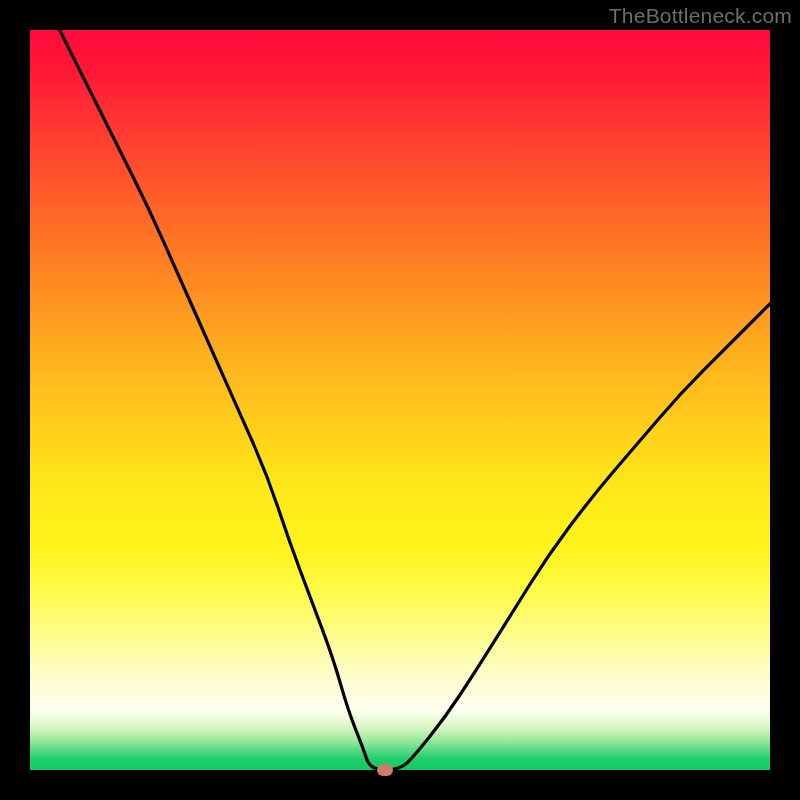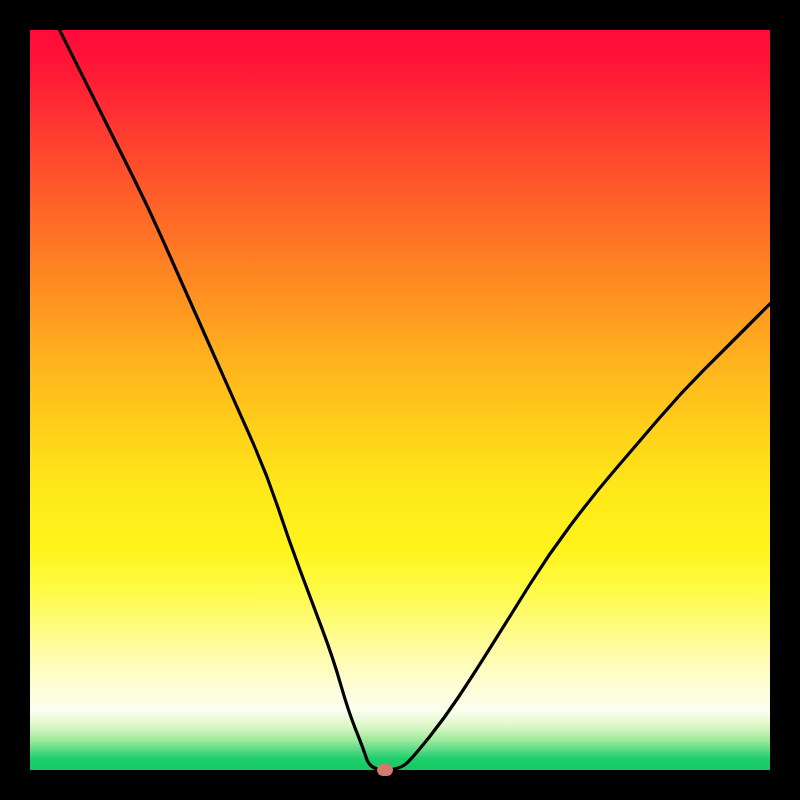--- a/index.html
+++ b/index.html
@@ -78,20 +78,21 @@
     font-family: Arial, sans-serif;
     letter-spacing: 0.2px;
     user-select: none;
   }
 </style>
 </head>
 <body>
 
 <div class="stage">
 
+  <div class="watermark">TheBottleneck.com</div>
 
   <div class="plot-area">
 
     <svg class="curve-svg" viewBox="0 0 740 740" preserveAspectRatio="none">
       <path id="curvePath" class="curve-path" d="M 29.6 0.0 Q 29.6 0.0 44.4 29.6 Q 59.2 59.2 74.0 88.8 Q 88.8 118.4 103.6 148.0 Q 118.4 177.6 133.2 210.9 Q 148.0 244.2 162.8 277.5 Q 177.6 310.8 192.4 344.1 Q 207.2 377.4 222.0 410.7 Q 236.8 444.0 247.9 477.3 Q 259.0 510.6 270.1 540.2 Q 281.2 569.8 292.3 599.4 Q 303.4 629.0 310.8 654.9 Q 318.2 680.8 325.6 699.3 Q 333.0 717.8 336.7 728.9 Q 340.4 740.0 355.2 740.0 Q 370.0 740.0 377.4 732.6 Q 384.8 725.2 399.6 706.7 Q 414.4 688.2 429.2 666.0 Q 444.0 643.8 462.5 614.2 Q 481.0 584.6 499.5 555.0 Q 518.0 525.4 540.2 495.8 Q 562.4 466.2 584.6 440.3 Q 606.8 414.4 629.0 388.5 Q 651.2 362.6 673.4 340.4 Q 695.6 318.2 717.8 296.0 T 740.0 273.8"></path>
     </svg>
 
     <div id="marker" class="marker" style="left: 355.2px; top: 740px;"></div>
   </div>
 </div>

